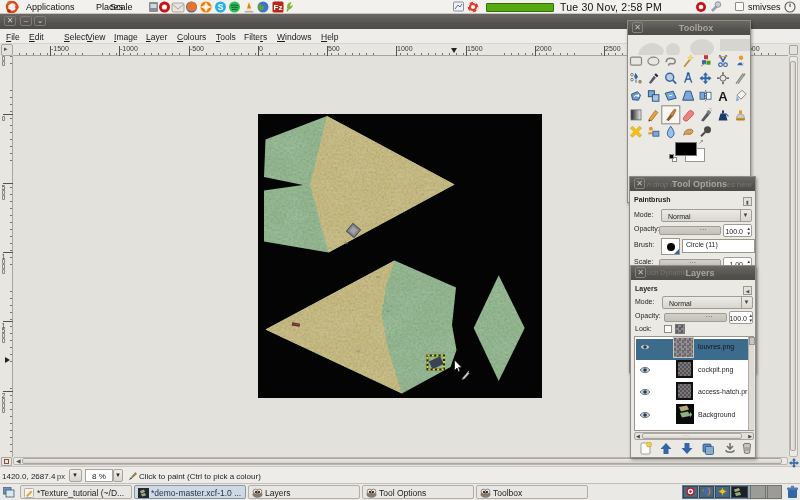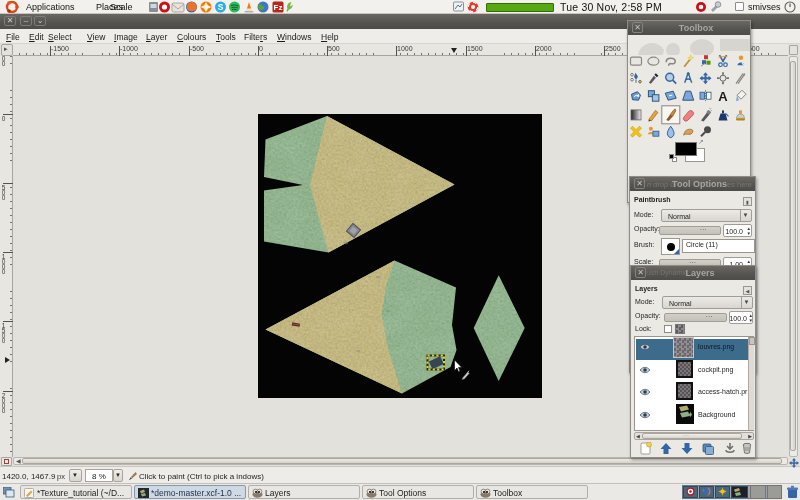--- a/index.html
+++ b/index.html
@@ -118,21 +118,21 @@
 
 <div class="abs" id="titlebar">
  <div class="wbtn" style="left:4px">✕</div>
  <div class="wbtn" style="left:20px">–</div>
  <div class="wbtn" style="left:34px">⌄</div>
 </div>
 
 <div class="abs" id="menubar">
  <span class="mi" style="left:6px"><u>F</u>ile</span>
  <span class="mi" style="left:29px"><u>E</u>dit</span>
- <span class="mi" style="left:48px"><u>S</u>elect</span>
+ <span class="mi" style="left:64px"><u>S</u>elect</span>
  <span class="mi" style="left:87px"><u>V</u>iew</span>
  <span class="mi" style="left:114px"><u>I</u>mage</span>
  <span class="mi" style="left:146px"><u>L</u>ayer</span>
  <span class="mi" style="left:177px"><u>C</u>olours</span>
  <span class="mi" style="left:216px"><u>T</u>ools</span>
  <span class="mi" style="left:244px">Filte<u>r</u>s</span>
  <span class="mi" style="left:277px"><u>W</u>indows</span>
  <span class="mi" style="left:321px"><u>H</u>elp</span>
 </div>
 
@@ -239,33 +239,33 @@
     <div class="thumb"></div>
     <span style="position:absolute;left:2px;top:-1px;font-size:6px;color:#555">◀</span>
   </div>
 <div class="abs" id="vscroll">
     <div class="thumb"></div>
   </div>
 <svg class="abs" id="navbtn" viewBox="0 0 10 10">
     <path d="M5 0 L7 2.5 L5.8 2.5 L5.8 4.2 L7.5 4.2 L7.5 3 L10 5 L7.5 7 L7.5 5.8 L5.8 5.8 L5.8 7.5 L7 7.5 L5 10 L3 7.5 L4.2 7.5 L4.2 5.8 L2.5 5.8 L2.5 7 L0 5 L2.5 3 L2.5 4.2 L4.2 4.2 L4.2 2.5 L3 2.5 Z" fill="#3465a4"></path>
   </svg>
 <div class="abs" id="statusbar">
- <span class="s" style="left:2px">1420.0, 1467.9</span>
+ <span class="s" style="left:2px">1420.0, 2687.4</span>
  <span class="s" style="left:57px;font-size:7.5px;color:#333">px</span>
  <div class="abs" style="left:69px;top:2px;width:13px;height:13px;background:linear-gradient(#f0eee9,#d8d5cf);border:1px solid #a8a49d;border-radius:2px"></div>
  <span class="s" style="left:72px;top:4.5px;font-size:6px;color:#222">▼</span>
  <div class="abs" style="left:85px;top:2px;width:28px;height:13px;background:#fff;border:1px solid #a8a49d"></div>
  <span class="s" style="left:92px;top:4.5px">8 %</span>
  <div class="abs" style="left:113px;top:2px;width:10px;height:13px;background:linear-gradient(#f0eee9,#d8d5cf);border:1px solid #a8a49d;border-radius:2px"></div>
  <span class="s" style="left:115px;top:4.5px;font-size:6px;color:#222">▼</span>
  <svg class="abs" style="left:126px;top:3.5px" width="11" height="11" viewBox="0 0 11 11">
       <path d="M9.5 1 L5 6 L6.2 7.2 L11 3 Z" fill="#9a7b4d"></path>
       <path d="M4.8 6.3 L6 7.5 L2.8 9.2 Z" fill="#3a3a3a"></path>
     </svg>
- <span class="s" style="left:139px">Click to paint (Ctrl to pick a indows)</span>
+ <span class="s" style="left:139px">Click to paint (Ctrl to pick a colour)</span>
 </div>
 
 <div class="abs" id="taskbar">
  <svg class="abs" style="left:3px;top:3px" width="12" height="11" viewBox="0 0 12 11">
       <rect x="0" y="0" width="8" height="7" fill="#7292b2" stroke="#3a5a7a" stroke-width="0.8"></rect>
       <rect x="3" y="3" width="8" height="7" fill="#dce6ee" stroke="#3a5a7a" stroke-width="0.8"></rect>
     </svg>
  <div class="task" style="left:20px;width:112px">
   <svg style="position:absolute;left:3px;top:2px" width="10" height="10" viewBox="0 0 10 10">
         <rect x="0.5" y="0.5" width="9" height="9" rx="1" fill="#f7f6f3" stroke="#a39f98" stroke-width="0.8"></rect>

